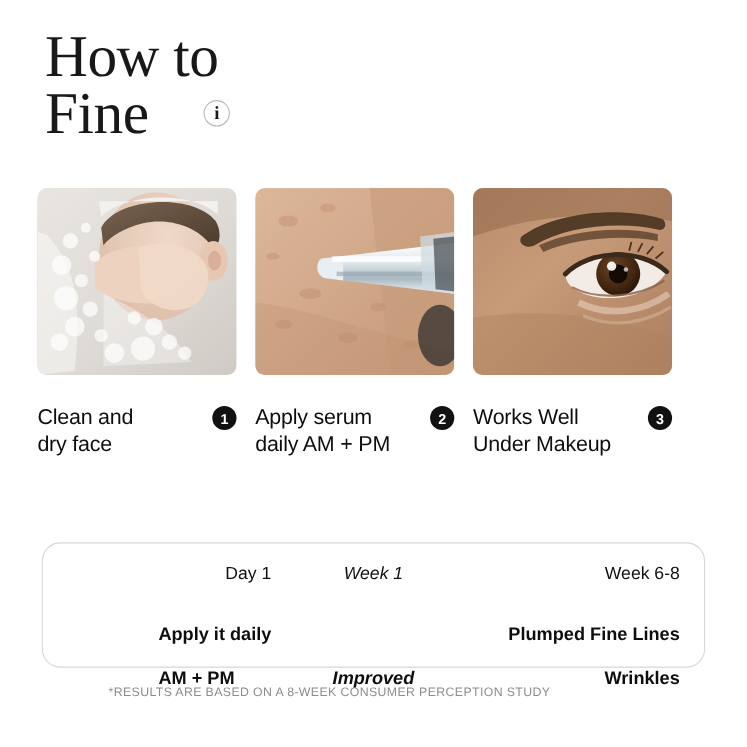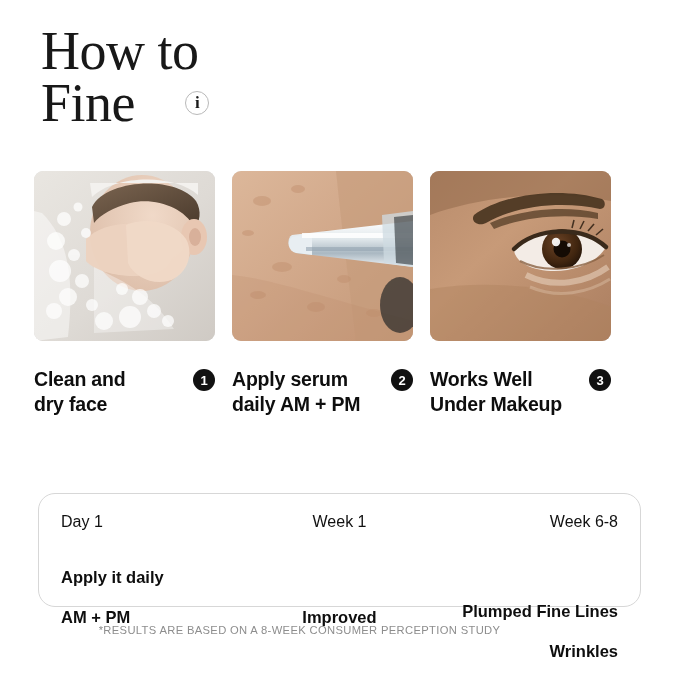--- a/index.html
+++ b/index.html
@@ -82,21 +82,21 @@
   .photo svg { display: block; width: 100%; height: 100%; }
 
   .caption {
     margin-top: 26px;
     display: flex;
     align-items: flex-start;
     justify-content: space-between;
   }
   .caption-text {
     font-family: "Liberation Sans", sans-serif;
-    font-weight: 700;
+    font-weight: 400;
     font-size: 19.5px;
     line-height: 25px;
     color: #0e0e0e;
     letter-spacing: -0.2px;
   }
   .badge {
     flex: 0 0 auto;
     width: 22px;
     height: 22px;
     border-radius: 50%;
@@ -122,23 +122,23 @@
     border-radius: 17px;
     box-sizing: border-box;
     display: flex;
     padding: 18px 22px 18px 22px;
   }
   .tl-col {
     flex: 1 1 0;
     display: flex;
     flex-direction: column;
   }
-  .tl-col.c1 { text-align: left; }
-  .tl-col.c2 { text-align: center; }
-  .tl-col.c3 { text-align: right; gap: 34px; }
+  .tl-col.c1 { text-align: left; align-items: flex-end; }
+  .tl-col.c2 { text-align: center; font-style: italic; }
+  .tl-col.c3 { text-align: right; }
   .tl-head {
     font-family: "Liberation Sans", sans-serif;
     font-size: 16px;
     font-weight: 400;
     color: #111111;
     line-height: 20px;
   }
   .tl-body {
     margin-top: 15px;
     font-family: "Liberation Sans", sans-serif;

